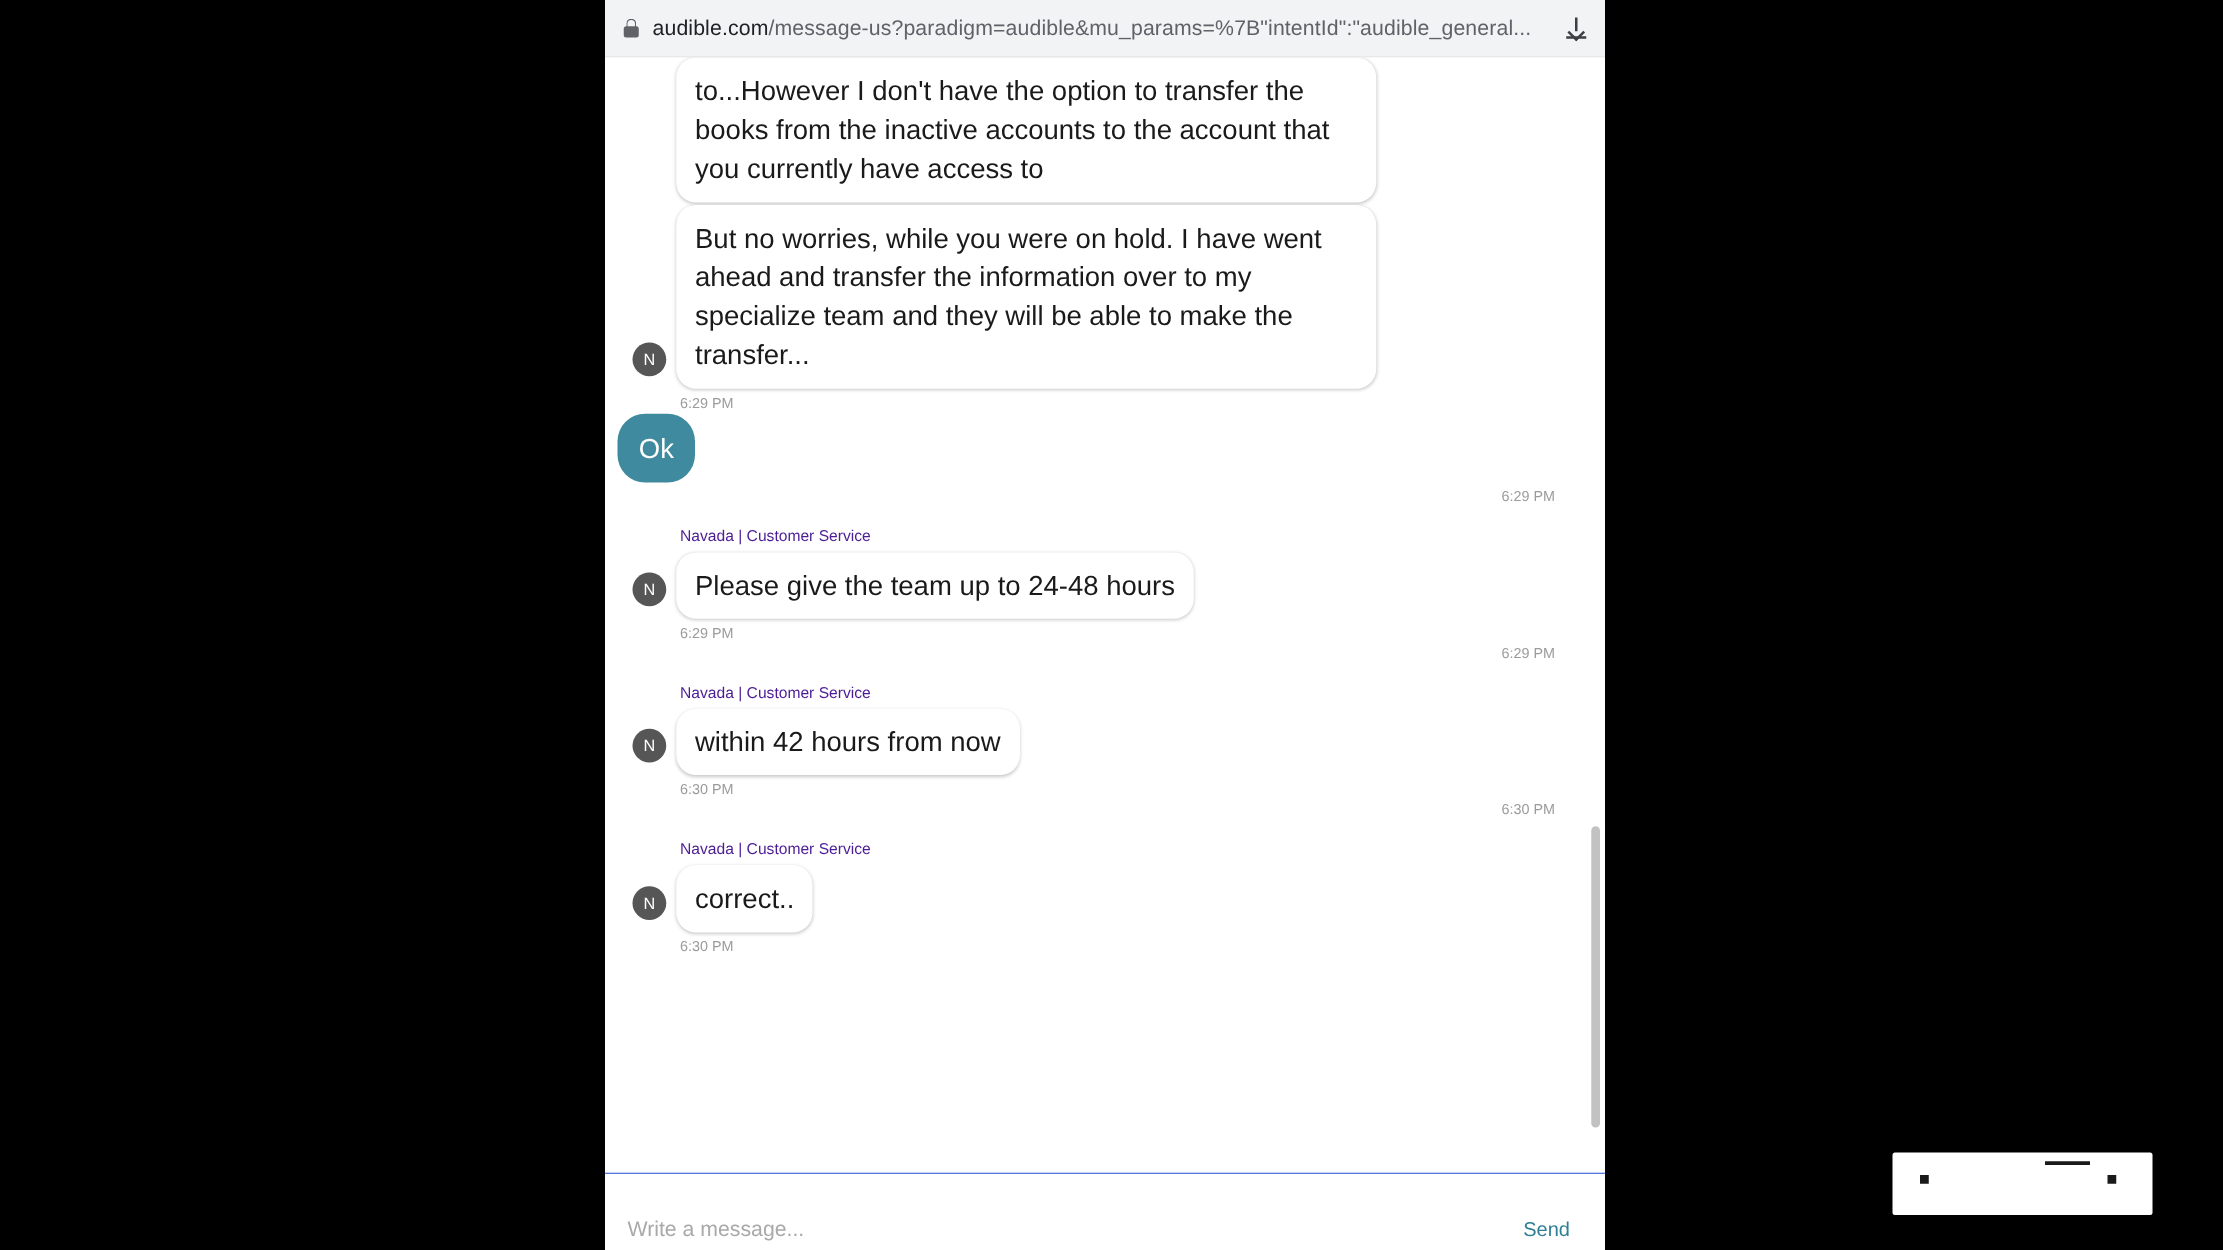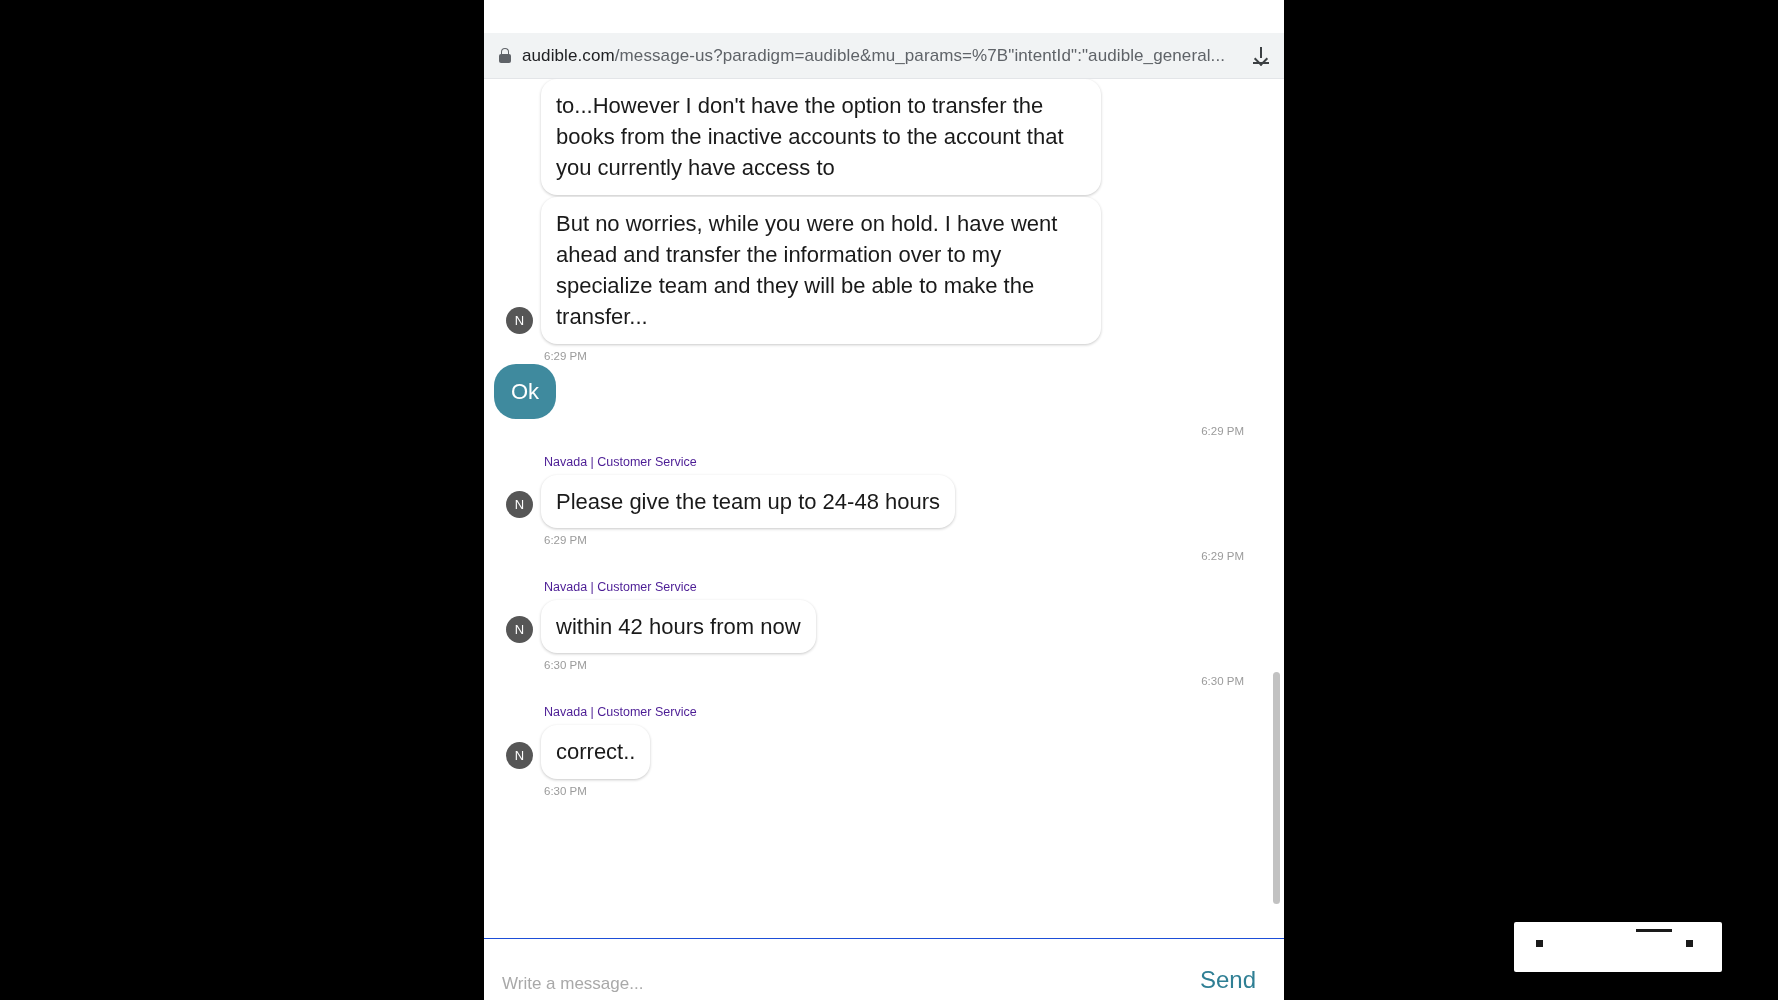--- a/index.html
+++ b/index.html
@@ -34,21 +34,20 @@
   
   #urlbar {
     height: 46px;
     flex: 0 0 46px;
     background: #f1f3f4;
     display: flex;
     align-items: center;
     padding: 0 10px 0 14px;
     gap: 10px;
     border-bottom: 1px solid #e3e5e8;
-    margin-top: 33px;
   }
   .lock-icon {
     width: 14px; height: 16px;
     position: relative;
     flex: 0 0 14px;
   }
   .lock-icon .shackle {
     position: absolute;
     left: 3px; top: 0px;
     width: 8px; height: 7px;
@@ -212,21 +211,21 @@
     color: #333;
     background: transparent;
     padding: 6px 0;
   }
   #message-input::placeholder { color: #a9a9a9; }
   #send-button {
     flex: 0 0 auto;
     background: transparent;
     border: none;
     color: #2f7f94;
-    font-size: 24px;
+    font-size: 16px;
     font-family: "Liberation Sans", sans-serif;
     font-weight: 500;
     cursor: pointer;
     padding: 6px 14px;
   }
 
   
   #overlay-box {
     position: absolute;
     left: 1514px;

